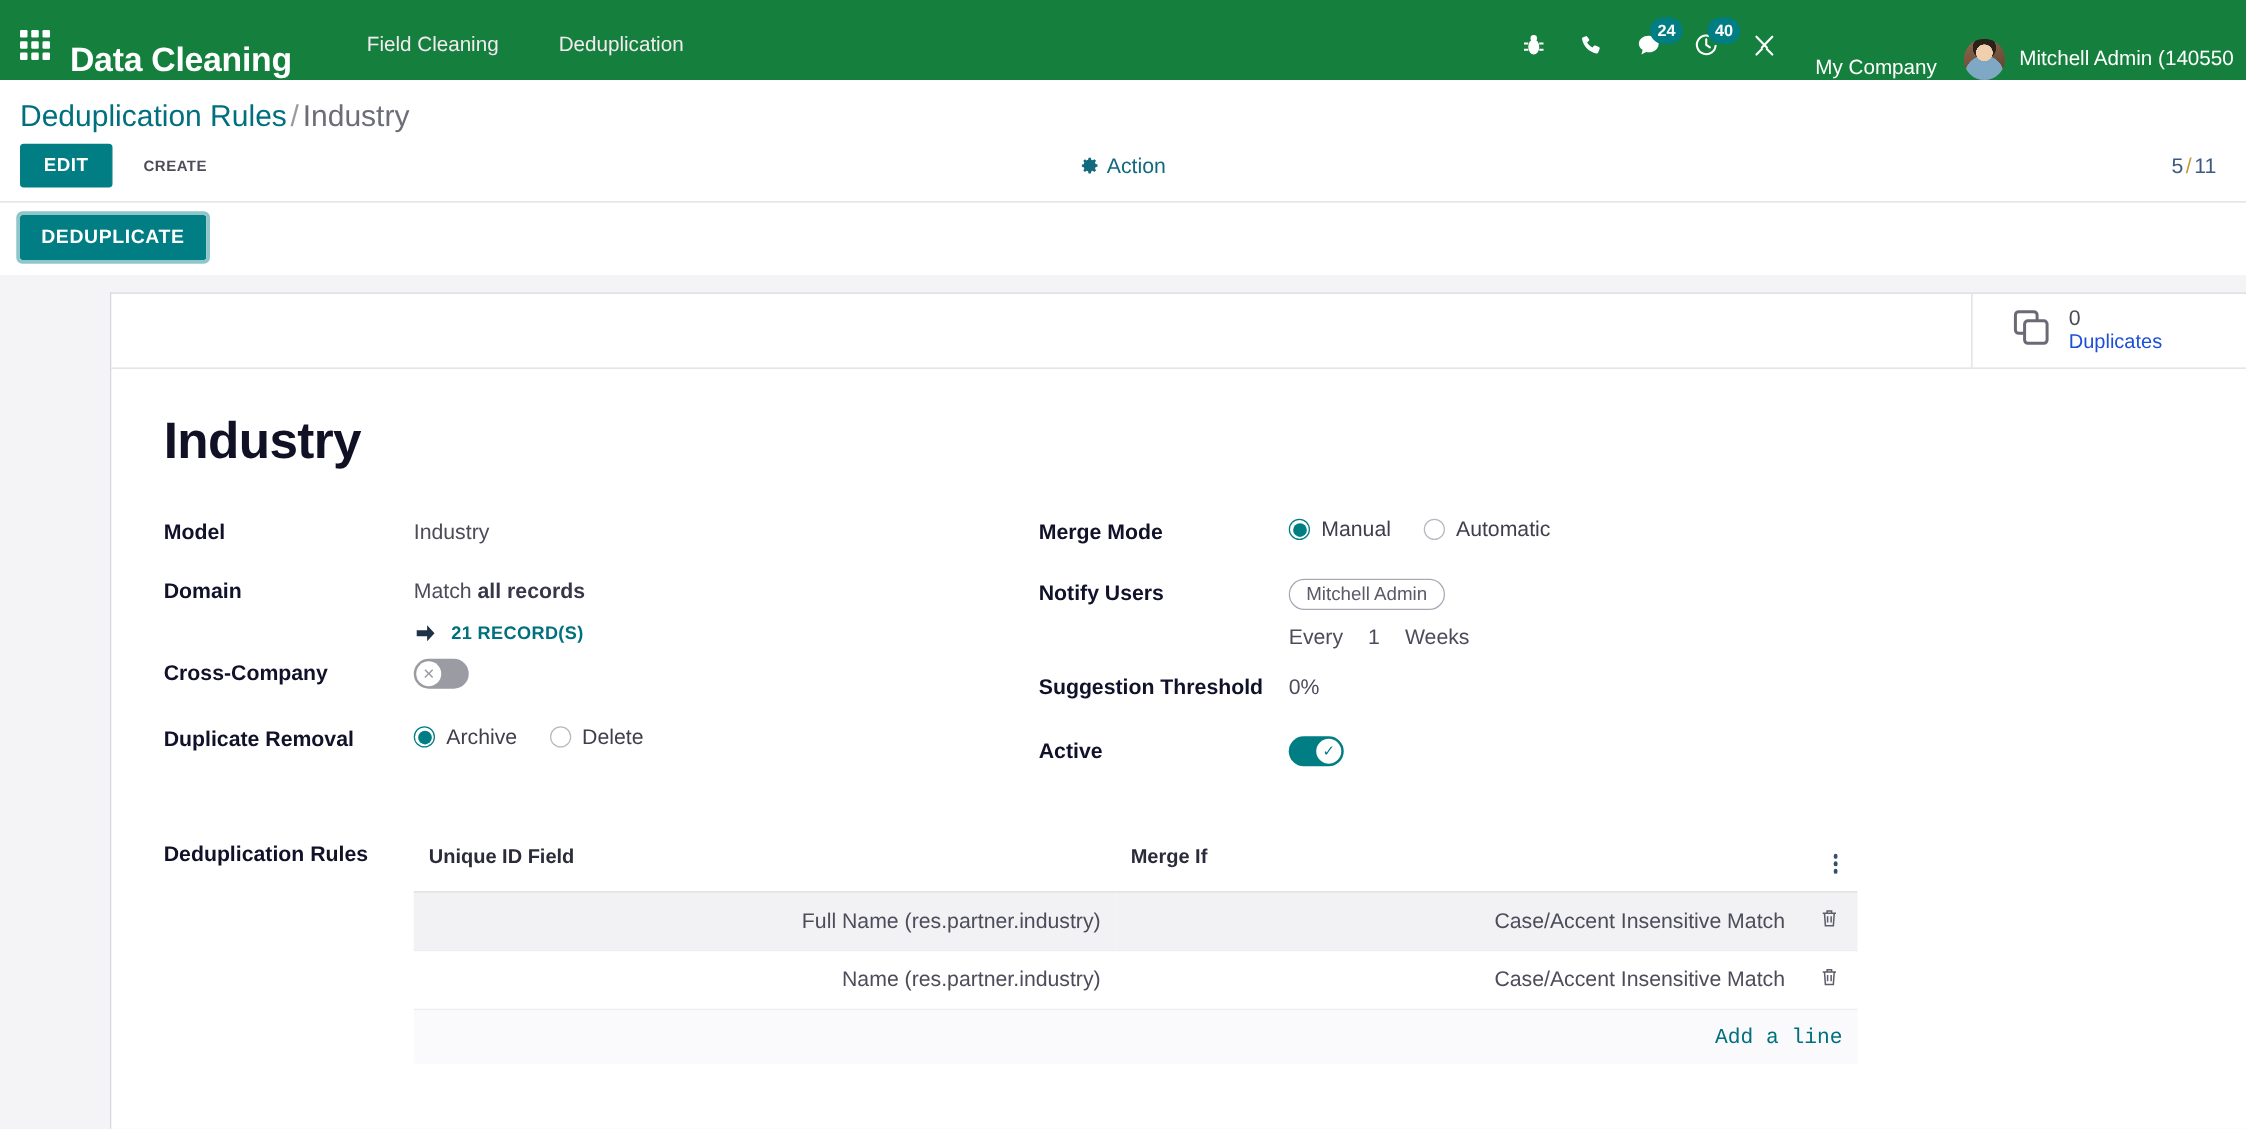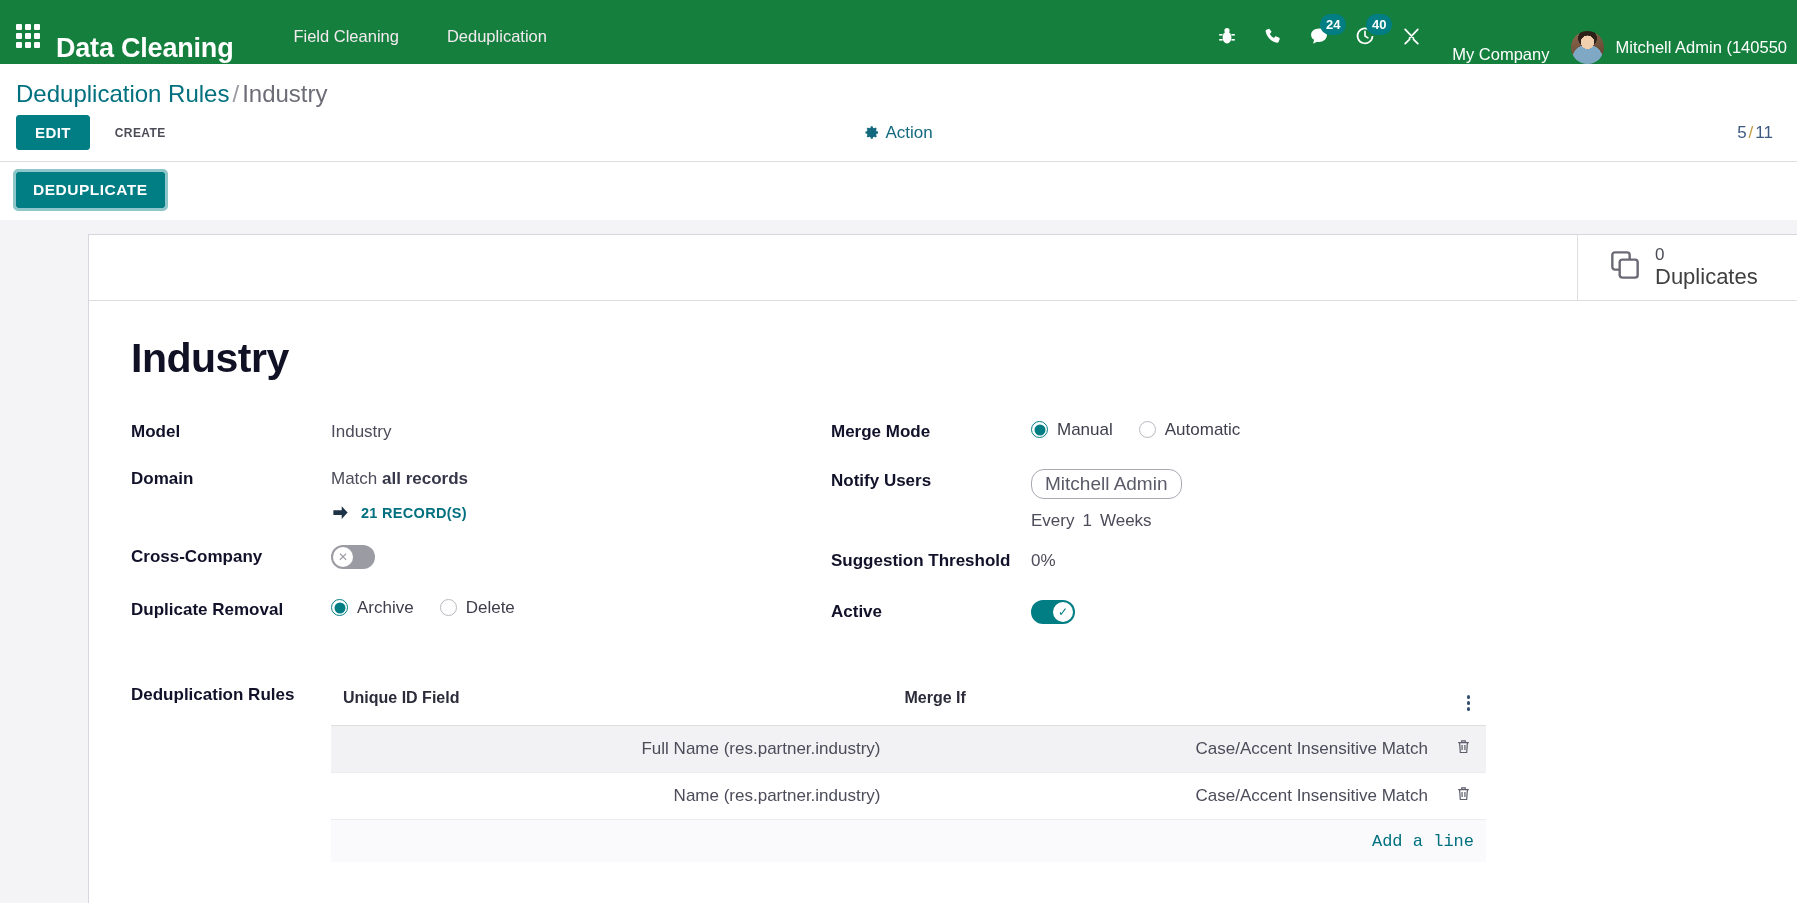--- a/index.html
+++ b/index.html
@@ -198,21 +198,21 @@
     align-items: center;
     gap: 13px;
     padding: 10px 26px 10px 30px;
     border-left: 1px solid #dededf;
     cursor: pointer;
     min-width: 220px;
   }
   .stat-icon { color: #6a6a76; flex: 0 0 auto; }
   .stat-text { line-height: 1.15; }
   .stat-value { font-size: 17px; color: #4a4a55; }
-  .stat-label { font-size: 22px; color: #404040; }
+  .stat-label { font-size: 16px; color: #1d4ed8; }
 
   .sheet-body { padding: 34px 0 0 42px; }
   .record-title {
     font-size: 41px;
     font-weight: 700;
     color: #111126;
     letter-spacing: -0.5px;
     margin-bottom: 38px;
   }
 
@@ -297,29 +297,29 @@
     border-radius: 50%;
     background: #017e84;
   }
   .radio-label { font-size: 17px; color: #3e3e4c; }
 
   .tag-pill {
     display: inline-block;
     border: 1px solid #a9a9b4;
     border-radius: 13px;
     padding: 3px 13px;
-    font-size: 19px;
+    font-size: 15px;
     color: #5a5a68;
     cursor: pointer;
   }
   .interval-line {
     font-size: 17px;
     color: #4c4c5a;
     margin-top: 12px;
-    display: flex; gap: 8px;
+    display: flex; gap: 20px;
   }
 
   
   .o2m-section {
     display: flex;
     margin-top: 42px;
     padding-right: 0;
   }
   .o2m-label {
     width: 200px;
@@ -493,21 +493,21 @@
               </div>
               <div class="records-link">
                 <svg width="19" height="16" viewBox="0 0 24 20">
                   <path fill="#1f3347" d="M13.5 1.5l7.5 8-7.5 8v-5H3v-6h10.5z"></path>
                 </svg>
                 <span class="txt">21 RECORD(S)</span>
               </div>
             </div>
           </div>
 
-          <div class="field-row" style="margin-top:24px">
+          <div class="field-row" style="margin-top:12px">
             <div class="field-label">Cross-Company</div>
             <div class="toggle off">
               <span class="knob">✕</span>
             </div>
           </div>
 
           <div class="field-row" style="margin-top:16px">
             <div class="field-label">Duplicate Removal</div>
             <div class="radio-group">
               <label class="radio-opt">

